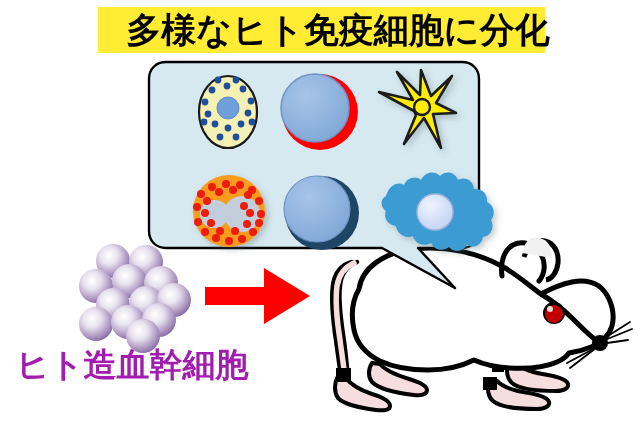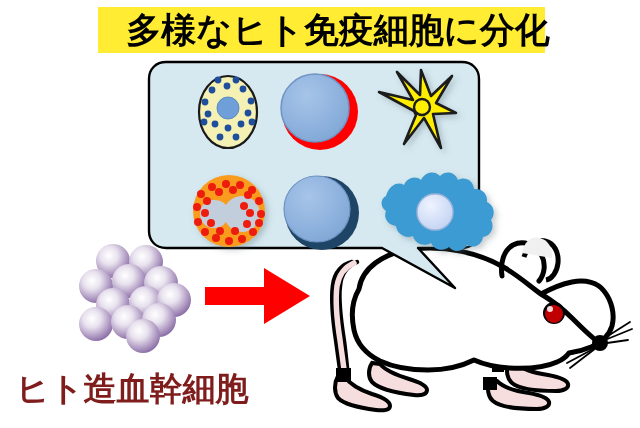--- a/index.html
+++ b/index.html
@@ -41,24 +41,23 @@
     white-space: nowrap;
   }
   
   #stemcell-label {
     position: absolute;
     left: 16px;
     top: 348px;
     font-family: "DejaVu Sans", "Liberation Sans", sans-serif;
     font-size: 33px;
     font-weight: 700;
-    color: #7f1d1d;
+    color: #a21caf;
     white-space: nowrap;
     line-height: 1;
-    margin-top: 24px;
   }
   
   svg.layer {
     position: absolute;
     left: 0;
     top: 0;
     width: 640px;
     height: 428px;
     overflow: visible;
   }

